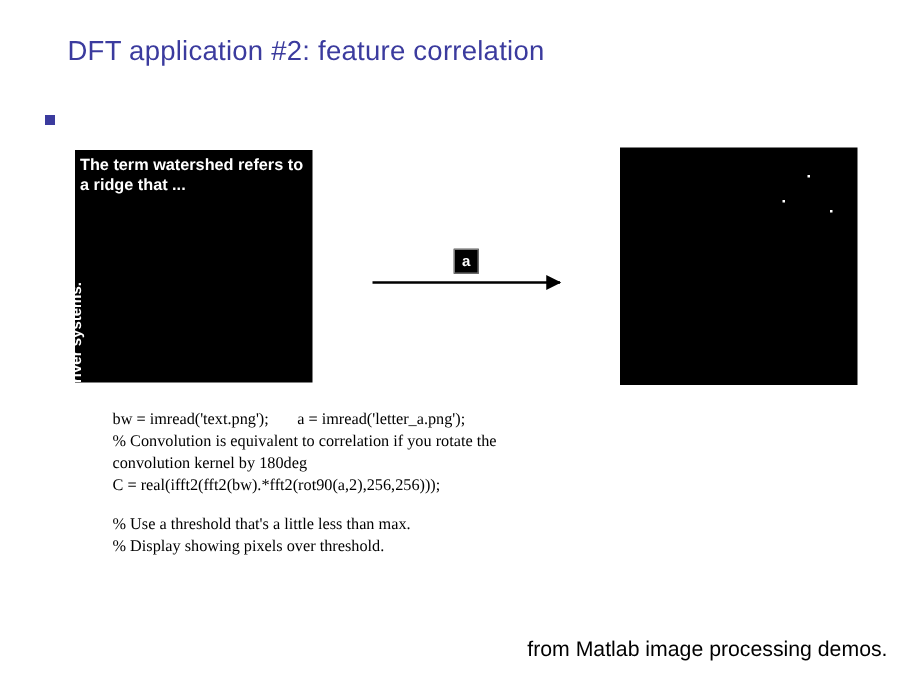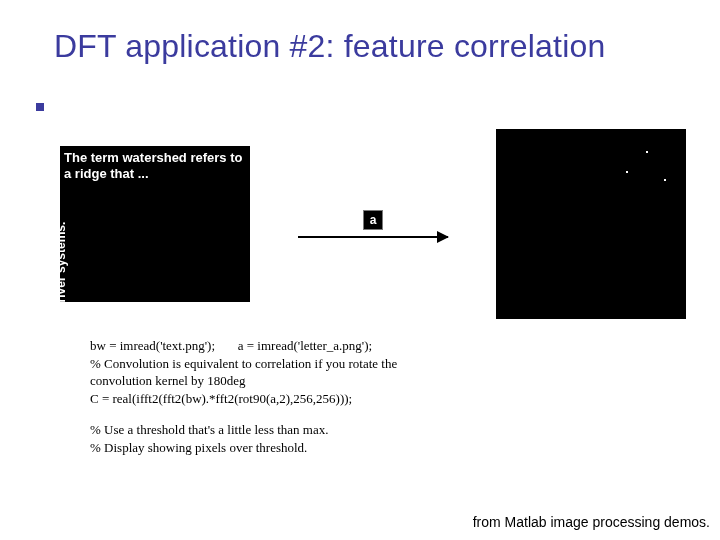--- a/index.html
+++ b/index.html
@@ -1,36 +1,36 @@
 <!DOCTYPE html>
 <html><head>
 <meta charset="utf-8">
 <style>
   html,body{margin:0;padding:0;width:720px;height:540px;background:#fff;font-family:Verdana,Geneva,sans-serif;color:#000;}
   .slide{position:relative;width:720px;height:540px;box-sizing:border-box;padding:20px 34px 0 54px;}
-  .title{color:#3b3b9e;font-size:32px;font-weight:400;letter-spacing:0.2px;margin:8px 0 28px 0;}
+  .title{color:#3b3b9e;font-size:22px;font-weight:400;letter-spacing:0.2px;margin:8px 0 28px 0;}
   .bullet-row{display:flex;align-items:flex-start;margin-bottom:18px;margin-left:-18px;}
   .bullet{width:8px;height:8px;background:#3b3b9e;margin-top:10px;margin-right:14px;flex:0 0 8px;}
   .bullet-text{font-size:22px;font-weight:400;}
   .figure-row{display:flex;align-items:center;margin:6px 0 18px 6px;}
   .panel{background:#000;position:relative;}
-  .left-panel{width:190px;height:156px;}
+  .left-panel{width:190px;height:186px;}
   .right-panel{width:190px;height:190px;}
   .lp-top{position:absolute;top:4px;left:4px;right:4px;color:#fff;font-weight:700;font-size:13px;line-height:1.2;font-family:Arial,Helvetica,sans-serif;}
   .lp-rot{position:absolute;left:8px;bottom:0;width:55px;height:132px;color:#fff;font-weight:700;font-size:12px;line-height:1.15;font-family:Arial,Helvetica,sans-serif;display:flex;align-items:flex-end;}
   .lp-rot-inner{transform:rotate(-90deg);transform-origin:left bottom;white-space:nowrap;position:absolute;left:0;bottom:0;}
   .lp-rot-inner span{display:block;}
   .mid{flex:1;display:flex;flex-direction:column;align-items:center;justify-content:center;gap:6px;}
   .template{width:18px;height:18px;background:#000;color:#fff;display:flex;align-items:center;justify-content:center;font:700 12px/1 Arial;border:1px solid #7a7a7a;}
   .arrow{position:relative;width:150px;height:2px;background:#000;}
   .arrow::after{content:"";position:absolute;right:-1px;top:-5px;width:0;height:0;border-left:12px solid #000;border-top:6px solid transparent;border-bottom:6px solid transparent;}
   .dot{position:absolute;width:2px;height:2px;background:#fff;}
   .code{font-family:Liberation Serif, serif;font-size:13px;line-height:1.35;white-space:pre;margin-left:36px;}
   .code-block{margin-bottom:14px;}
-  .footer{position:absolute;right:10px;bottom:10px;font-size:14px;color:#000;}
+  .footer{position:absolute;right:10px;bottom:10px;font-size:17px;color:#000;}
 </style>
 </head>
 <body>
 
 <div class="slide">
 
   <div class="title">DFT application #2: feature correlation</div>
 
   <div class="bullet-row">
     <div class="bullet"></div>

